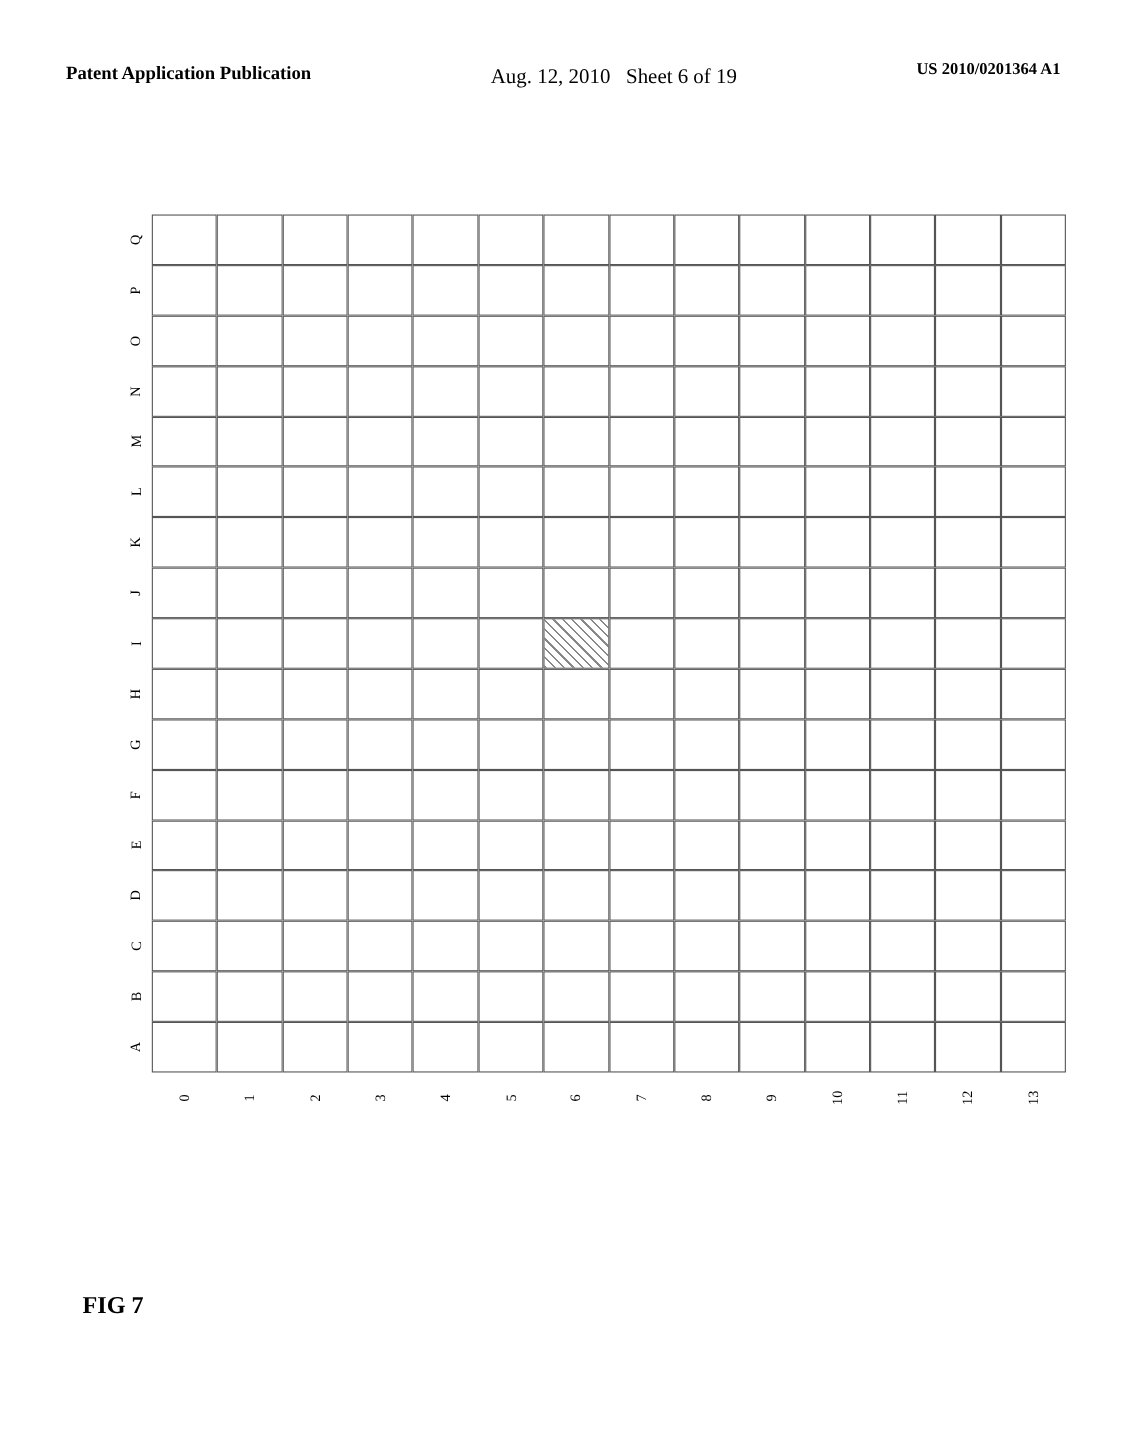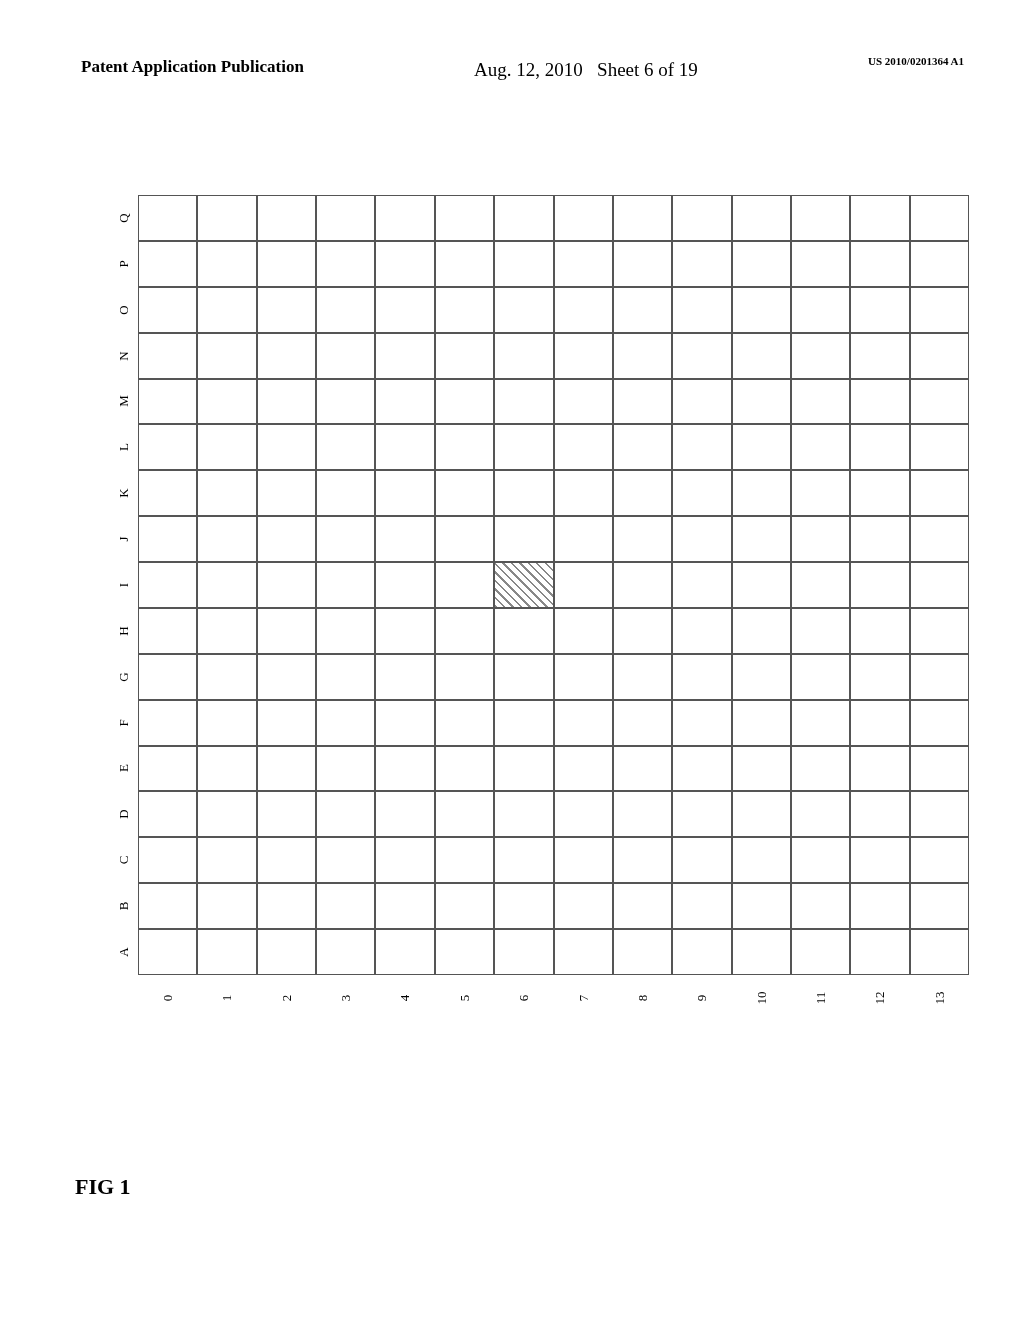--- a/index.html
+++ b/index.html
@@ -22,37 +22,36 @@
     
     #header {
       position: absolute;
       top: 55px;
       left: 0;
       right: 0;
       display: flex;
       justify-content: space-between;
       align-items: flex-start;
       padding: 0 60px;
-      margin-left: 21px;
     }
 
     #header-left {
       font-size: 17px;
       font-weight: bold;
       line-height: 1.4;
     }
 
     #header-center {
       font-size: 19px;
       text-align: center;
       line-height: 1.6;
     }
 
     #header-right {
-      font-size: 11px;
+      font-size: 15px;
       font-weight: bold;
       text-align: right;
     }
 
     
     #grid-container {
       position: absolute;
       top: 195px;
       left: 110px;
       right: 55px;
@@ -432,16 +431,16 @@
         <div class="grid-cell"></div>
         <div class="grid-cell"></div>
         <div class="grid-cell"></div>
         <div class="grid-cell"></div>
         <div class="grid-cell"></div>
         <div class="grid-cell"></div>
       </div>
   </div>
 
   <div id="fig-label">
-    <span>FIG 1</span>
+    <span>FIG 7</span>
   </div>
 
 </div>
 
 </body></html>

